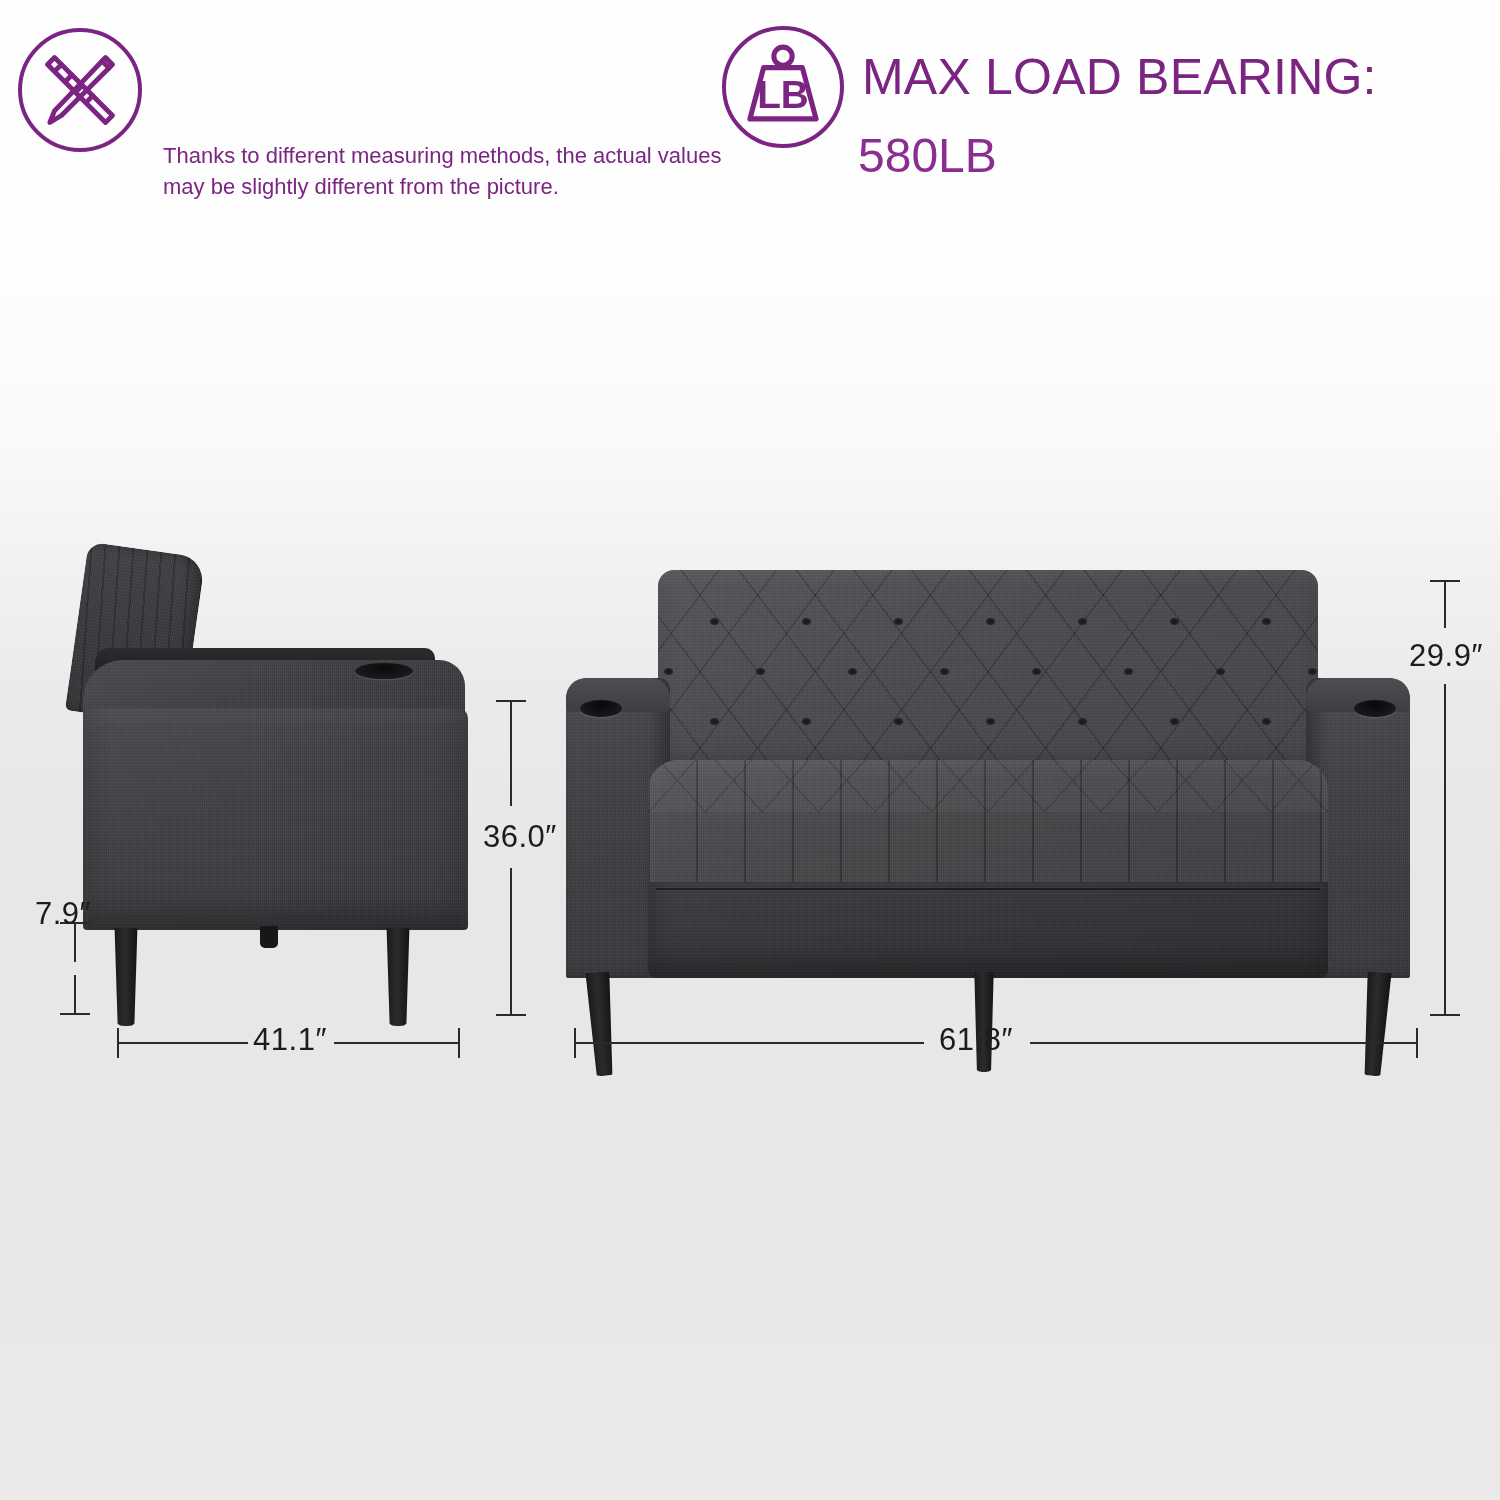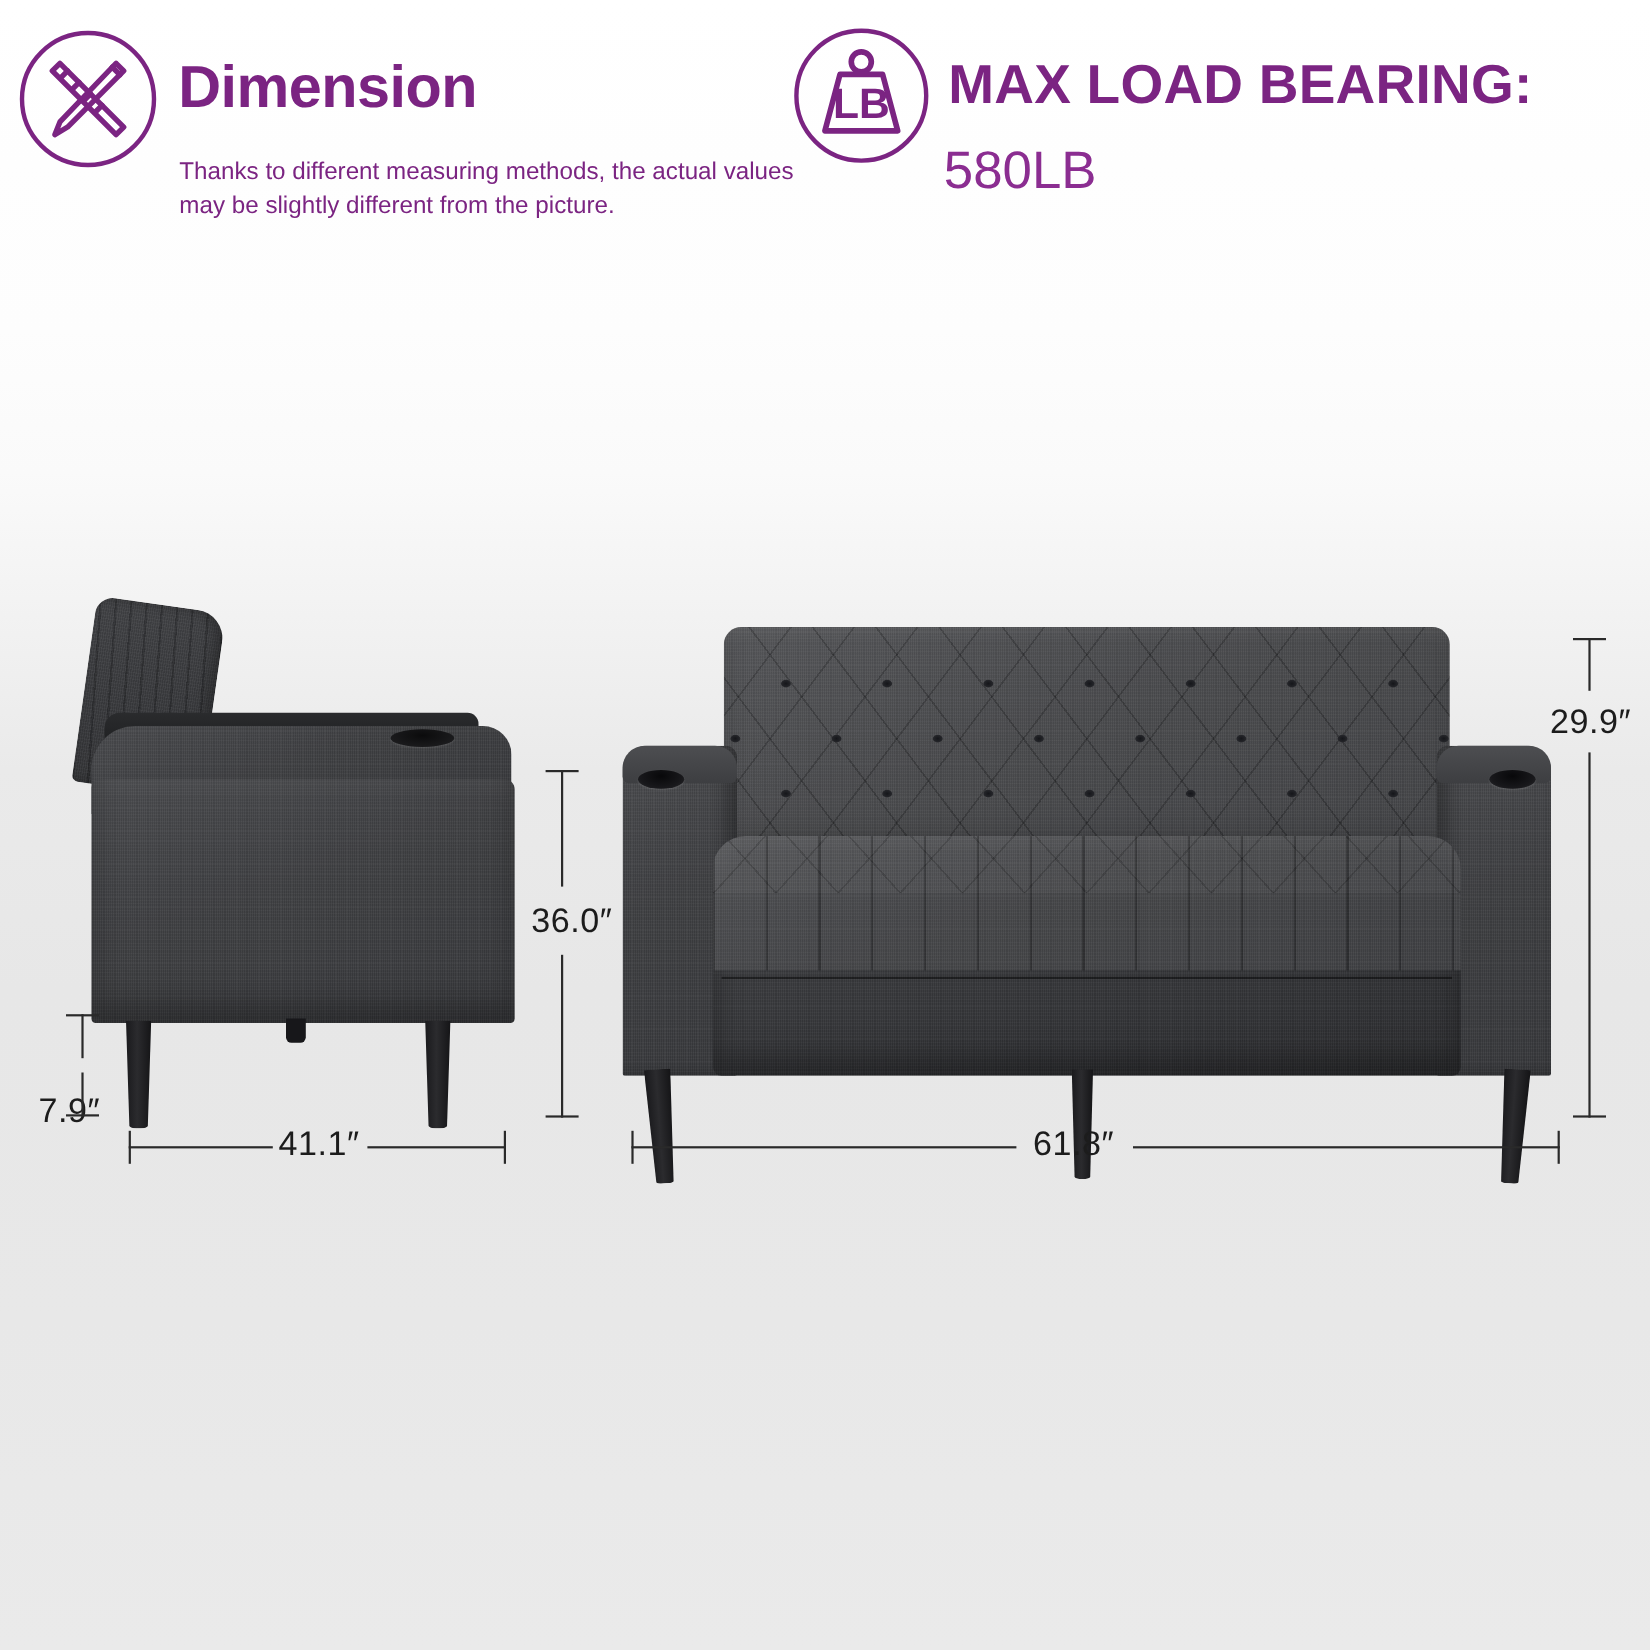--- a/index.html
+++ b/index.html
@@ -33,21 +33,21 @@
     position: absolute; left: 162px; top: 52px;
     font-size: 54px; font-weight: bold; color: #7b2482;
     letter-spacing: -0.5px; line-height: 1;
   }
   #dim-note {
     position: absolute; left: 163px; top: 140px; width: 600px;
     font-size: 22px; color: #7b2482; line-height: 1.42;
   }
   #lb-title {
     position: absolute; left: 862px; top: 52px;
-    font-size: 50px; font-weight: bold; color: #7b2482;
+    font-size: 50px; font-weight: normal; color: #7b2482;
     letter-spacing: 0.2px; line-height: 1;
   }
   #lb-value {
     position: absolute; left: 858px; top: 132px;
     font-size: 48px; color: #8b2d91; line-height: 1;
   }
 
   
   #footer-note {
     position: absolute; left: 0; top: 1424px; width: 1500px;
@@ -219,21 +219,20 @@
             <path d="M43 37 L38 42"></path>
           <path d="M52 46 L47 51"></path>
             <path d="M61 55 L56 60"></path>
 
           <path d="M72 22 L78 28 L34 72 L24 78 L28 68 Z"></path>
           <path d="M69 25 L75 31"></path>
         </g>
       </svg>
     </div>
 
-    <div id="dim-title">Dimension</div>
     <div id="dim-note">Thanks to different measuring methods, the actual values may be slightly different from the picture.</div>
 
     <div class="icon-circle" id="lb-icon" style="--pp:#7b2482">
       <svg viewBox="0 0 100 100" width="114" height="114" style="position:absolute;left:0;top:0">
         <g stroke="#7b2482" stroke-width="4.5" fill="none" stroke-linejoin="round">
           <circle cx="50" cy="23" r="8"></circle>
           <path d="M33 33 L67 33 L79 78 L21 78 Z" stroke-linecap="round"></path>
         </g>
         <text x="50" y="68" text-anchor="middle" font-family="Liberation Sans, sans-serif" font-size="34" font-weight="bold" fill="#7b2482">LB</text>
       </svg>
@@ -300,21 +299,21 @@
     <div id="fb-apron-seam"></div>
 
     <div class="leg fleg-l"></div>
     <div class="leg fleg-c"></div>
     <div class="leg fleg-r"></div>
   </div>
 
   <div>
     <div class="cap-h" style="left:60px;  top:922px"></div>
     <div class="vline" style="left:74px;  top:922px; height:40px"></div>
-    <div class="dimlabel" style="left:26px; top:970px; width:74px; text-align:center; line-height:80px">7.9″</div>
+    <div class="dimlabel" style="left:26px; top:874px; width:74px; text-align:center; line-height:80px">7.9″</div>
     <div class="vline" style="left:74px;  top:975px; height:40px"></div>
     <div class="cap-h" style="left:60px;  top:1013px"></div>
   </div>
 
   <div>
     <div class="cap-v" style="left:117px; top:1028px"></div>
     <div class="hline" style="left:117px; top:1042px; width:131px"></div>
     <div class="dimlabel" style="left:248px; top:1022px; width:84px; text-align:center">41.1″</div>
     <div class="hline" style="left:334px; top:1042px; width:126px"></div>
     <div class="cap-v" style="left:458px; top:1028px"></div>

